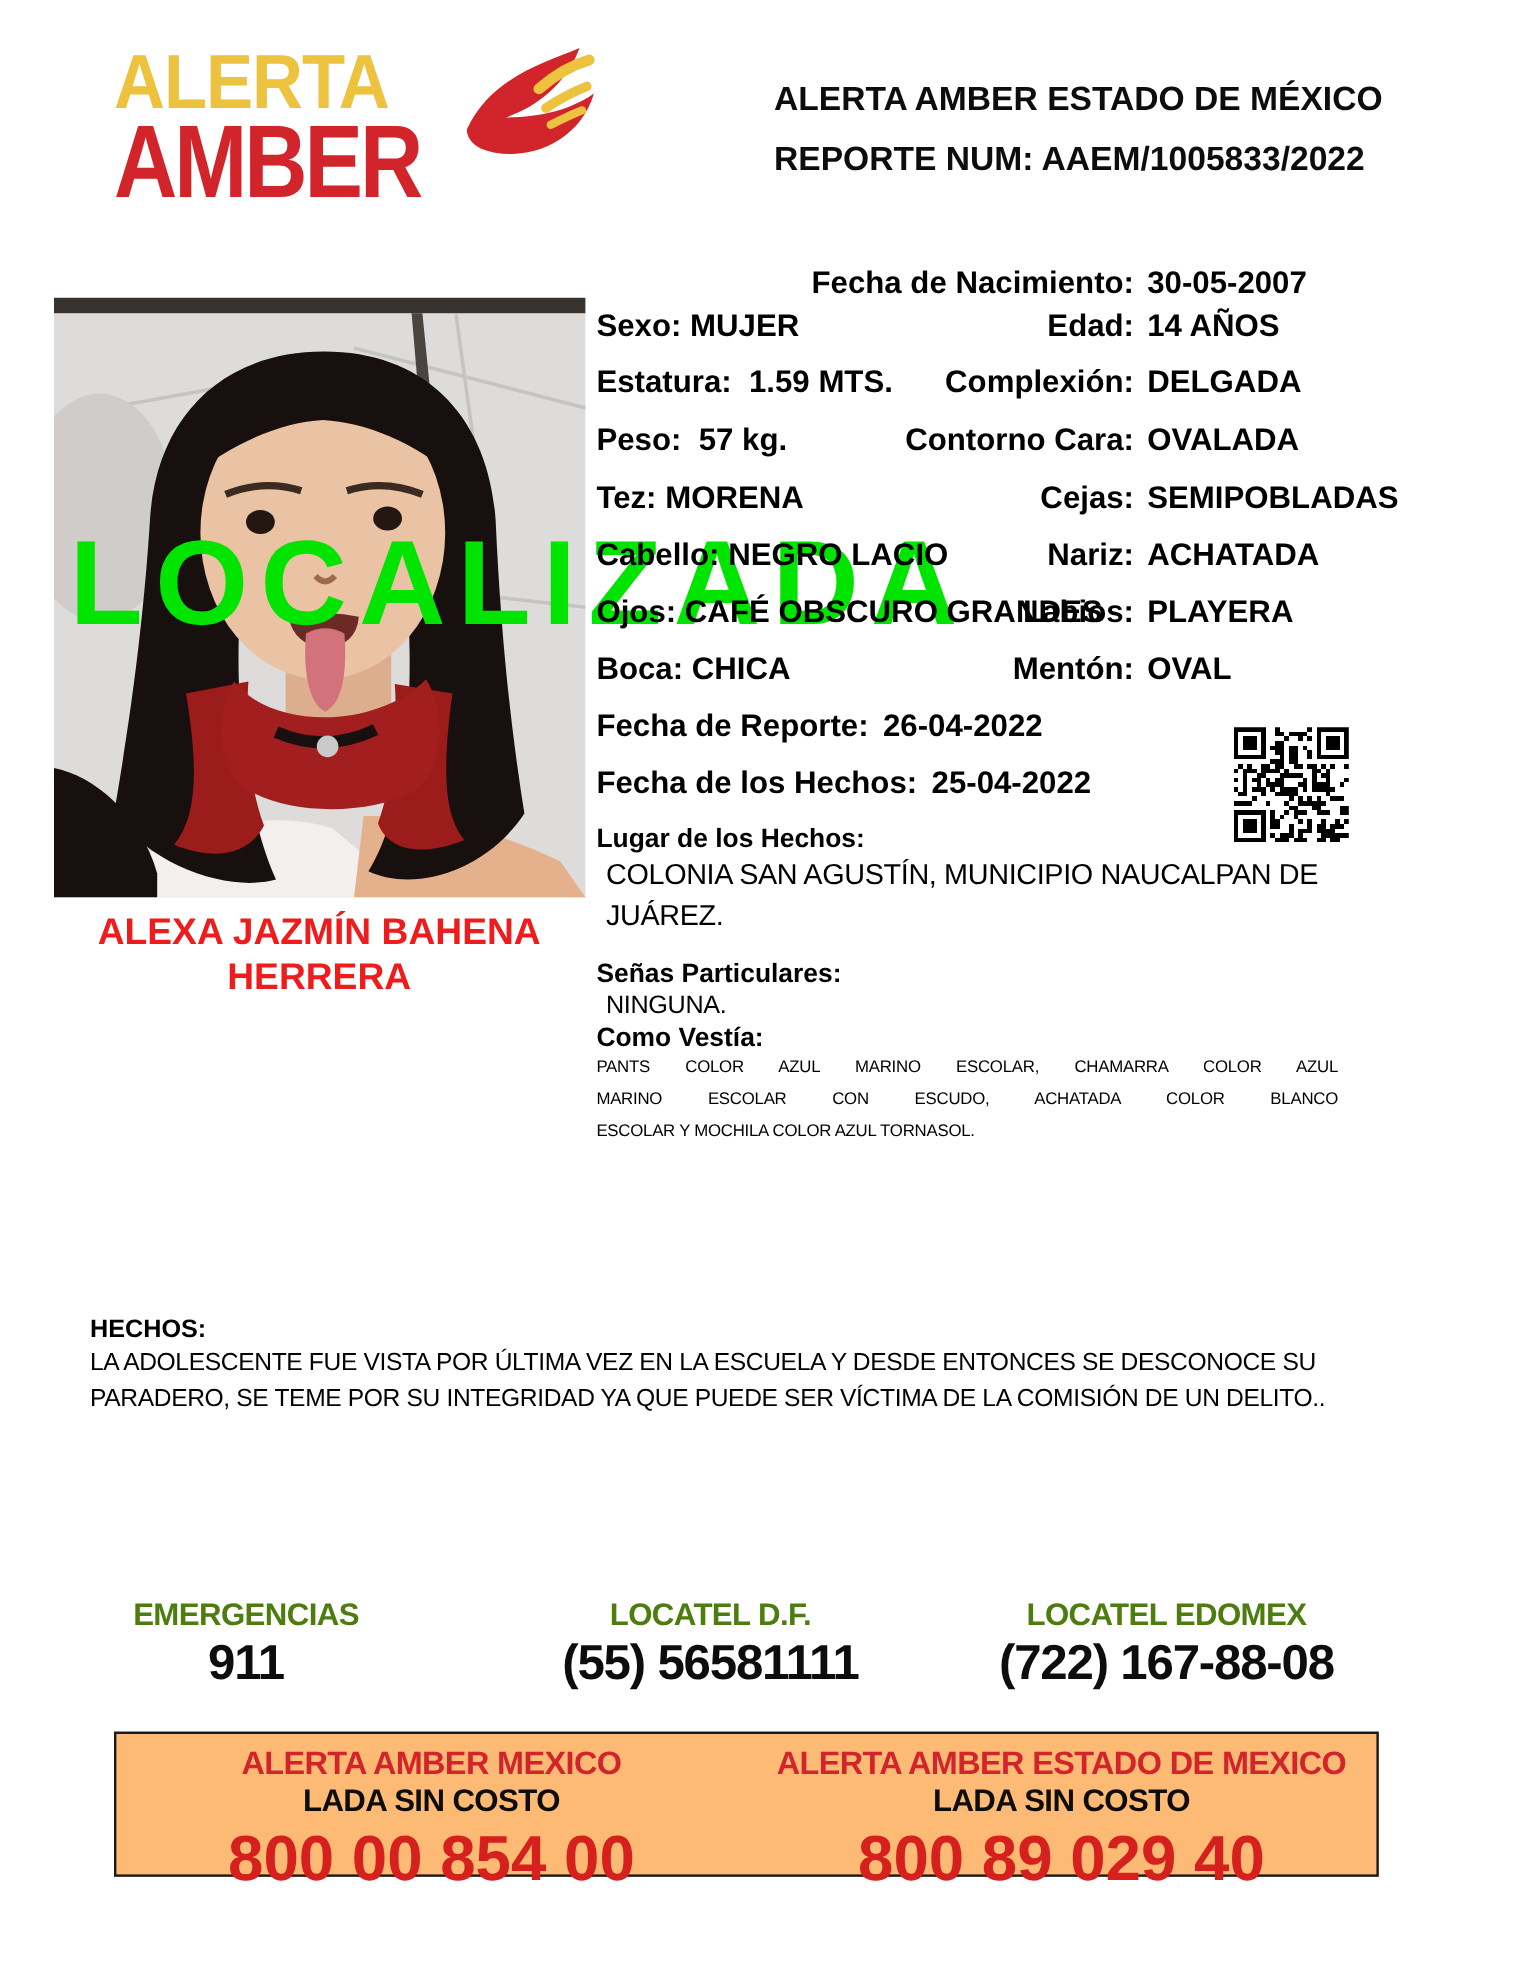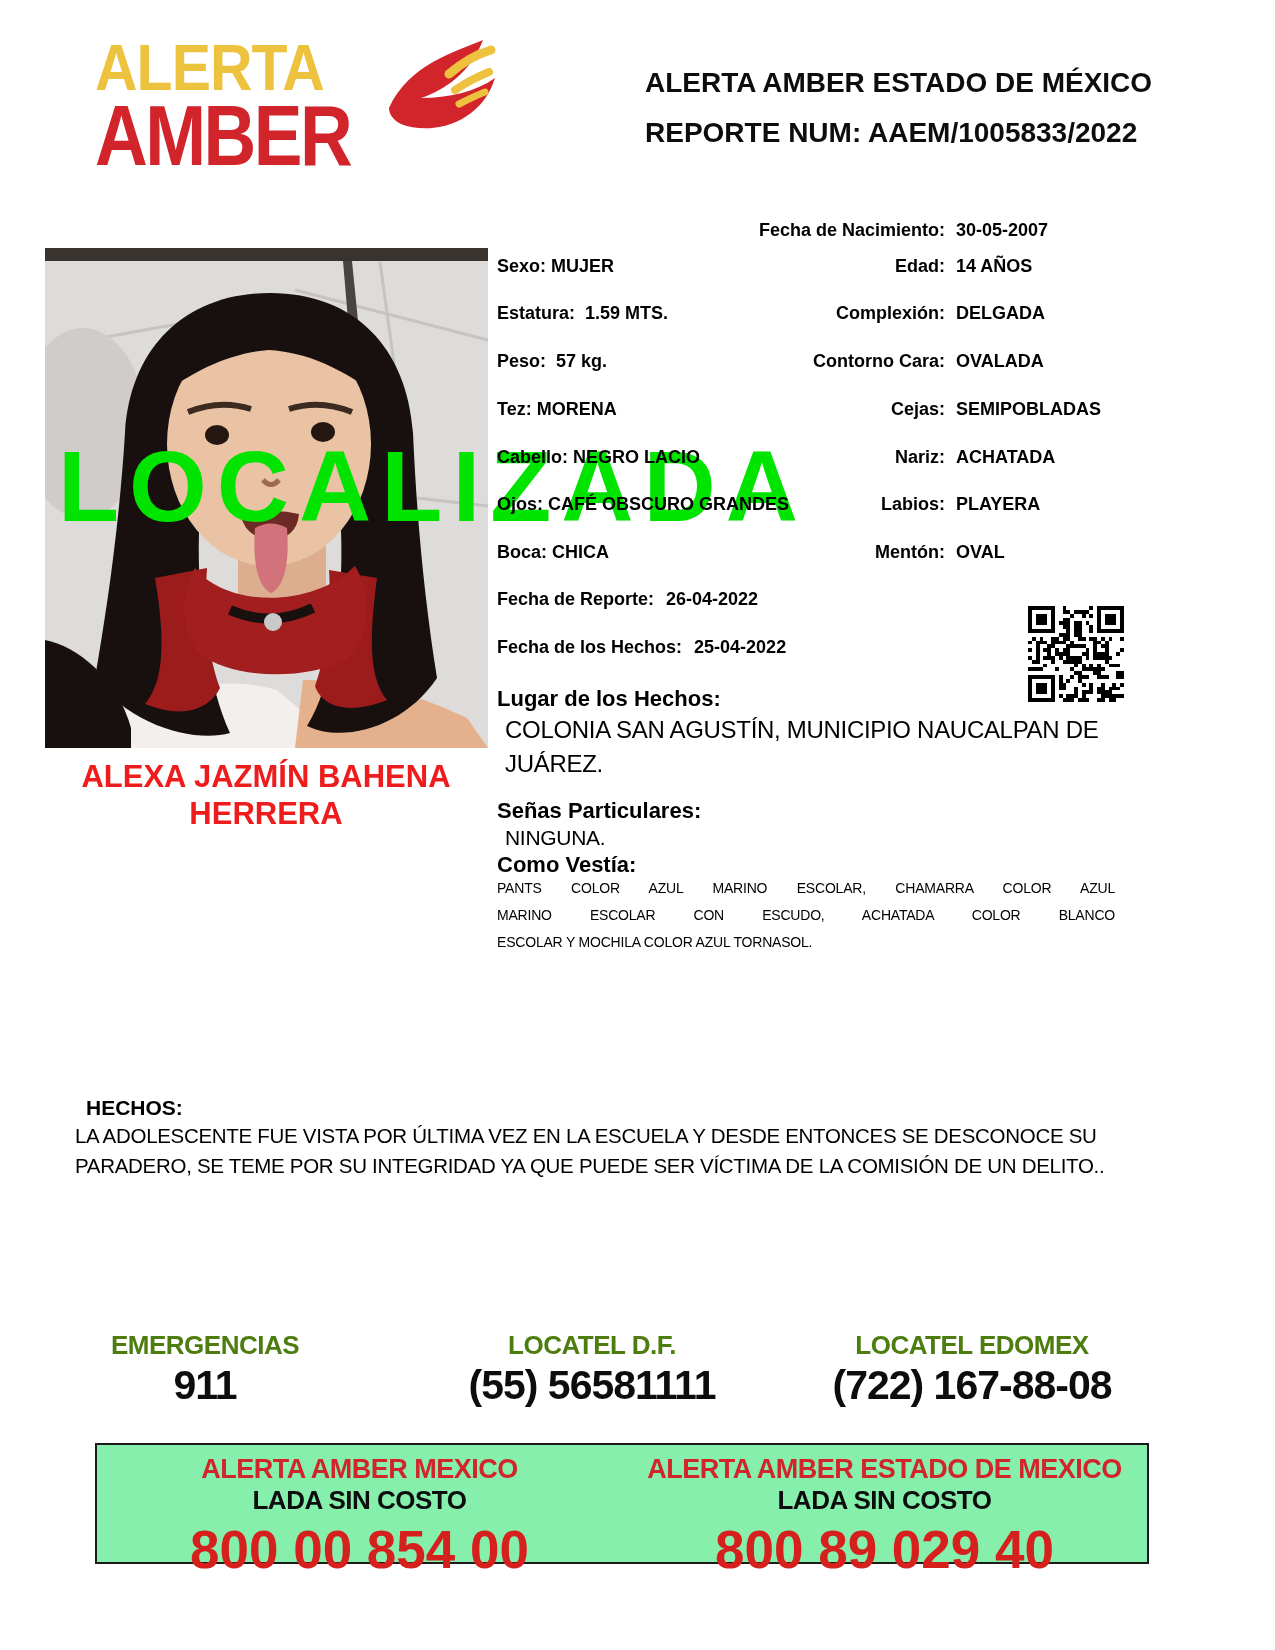--- a/index.html
+++ b/index.html
@@ -25,49 +25,49 @@
 
   
   .watermark{position:absolute;left:58px;top:436px;z-index:5;color:#00e400;
              font-weight:bold;font-size:100px;line-height:1;letter-spacing:10px;white-space:nowrap;}
 
   
   .name{position:absolute;left:40px;top:758px;width:452px;z-index:6;text-align:center;
         color:#ee1c1c;font-weight:bold;font-size:31px;line-height:1.2;}
 
   
-  .drow{position:absolute;left:497px;width:662px;height:30px;font-size:18px;font-weight:bold;z-index:10;}
+  .drow{position:absolute;left:497px;width:662px;height:30px;font-size:26px;font-weight:bold;z-index:10;}
   .dleft{position:absolute;left:0;white-space:nowrap;}
   .dlab{position:absolute;left:0;width:448px;text-align:right;white-space:nowrap;}
   .dval{position:absolute;left:459px;white-space:nowrap;}
   .inline-val{margin-left:12px;}
   .sec-head{position:absolute;left:497px;font-size:22px;font-weight:bold;z-index:10;white-space:nowrap;}
   .plain{position:absolute;left:505px;font-size:24px;font-weight:normal;z-index:10;white-space:nowrap;letter-spacing:-0.3px;}
   .vline{position:absolute;left:497px;width:618px;font-size:14px;font-weight:normal;z-index:10;letter-spacing:-0.2px;}
   .just{text-align:justify;text-align-last:justify;}
 
   
   .qr{position:absolute;left:1028px;top:606px;width:96px;height:96px;z-index:10;}
 
   
-  .hechos-head{position:absolute;left:75px;top:1096px;font-size:21px;font-weight:bold;z-index:10;margin-left:11px;}
+  .hechos-head{position:absolute;left:75px;top:1096px;font-size:21px;font-weight:bold;z-index:10;}
   .hechos-line{position:absolute;left:75px;font-size:20.5px;font-weight:normal;letter-spacing:-0.3px;
                z-index:10;white-space:nowrap;}
 
   
   .contact{position:absolute;top:1330px;text-align:center;z-index:10;}
   .cname{color:#4d7c0f;font-weight:bold;font-size:26px;letter-spacing:-0.5px;}
   .cnum{color:#0d0d0d;font-weight:bold;font-size:41px;margin-top:1px;letter-spacing:-1px;}
   .c1{left:55px;width:300px;}
   .c2{left:412px;width:360px;}
   .c3{left:782px;width:380px;}
 
   
   .footer-box{position:absolute;left:95px;top:1443px;width:1050px;height:117px;
-              border:2px solid #1b1b1b;display:flex;z-index:10;background:#86efac;}
+              border:2px solid #1b1b1b;display:flex;z-index:10;background:#fdba74;}
   .fcol{flex:1;text-align:center;padding-top:9px;}
   .ftitle{color:#d2242b;font-weight:bold;font-size:27px;letter-spacing:-0.5px;}
   .fsub{color:#0d0d0d;font-weight:bold;font-size:26px;letter-spacing:-0.5px;}
   .fnum{color:#d6201d;font-weight:bold;font-size:53px;margin-top:3px;letter-spacing:0;}
 </style>
 </head>
 <body>
 
 <div class="page">
 

